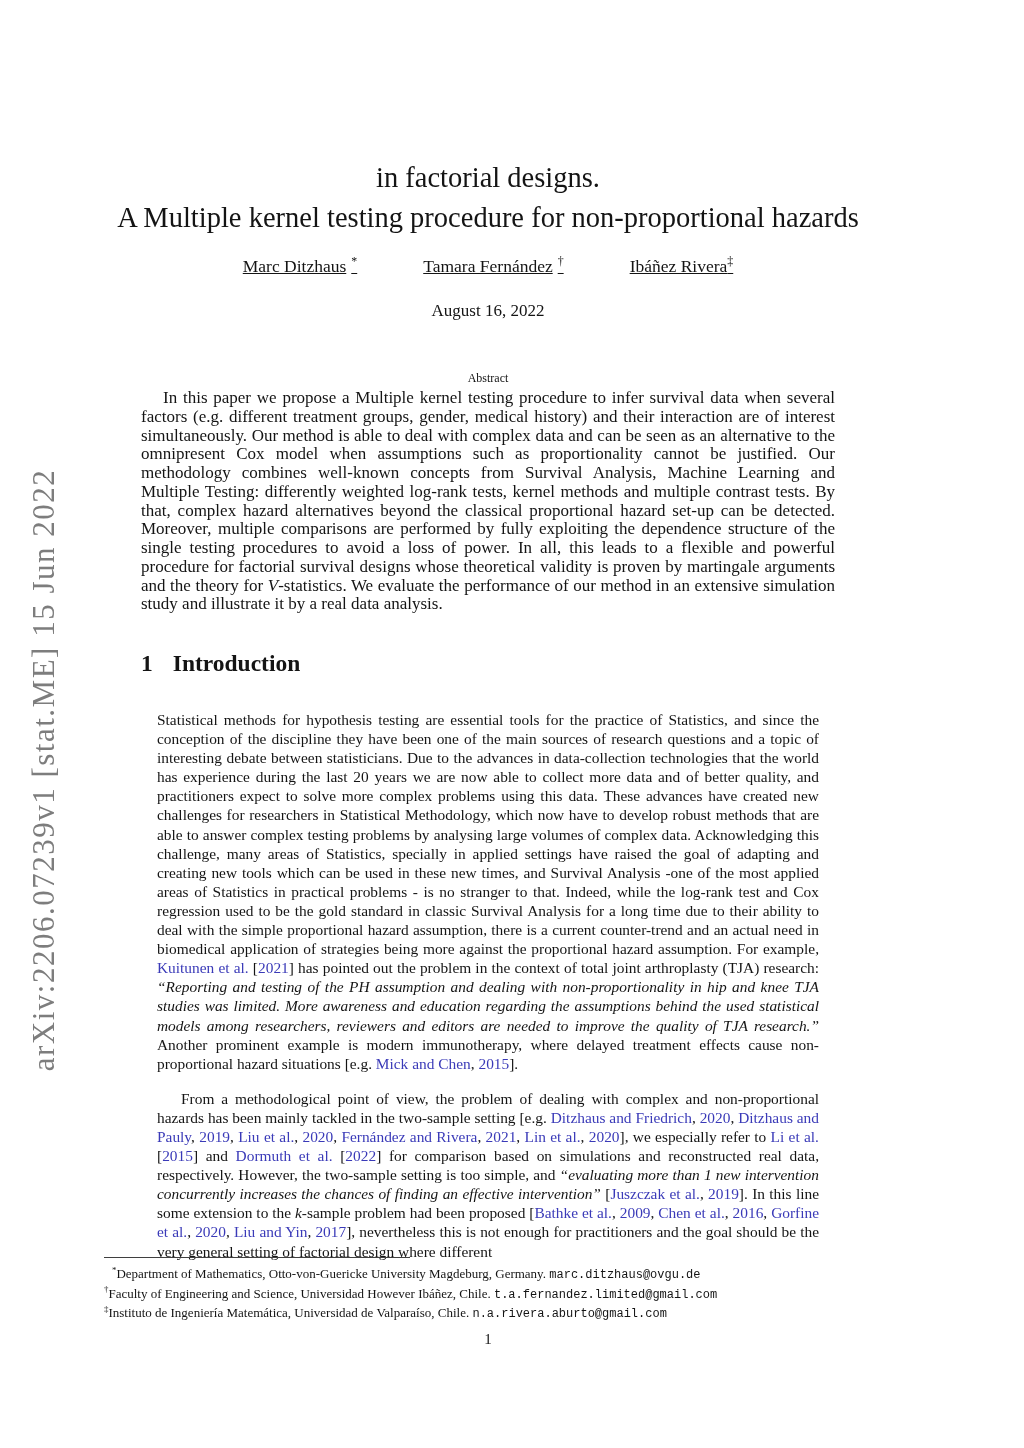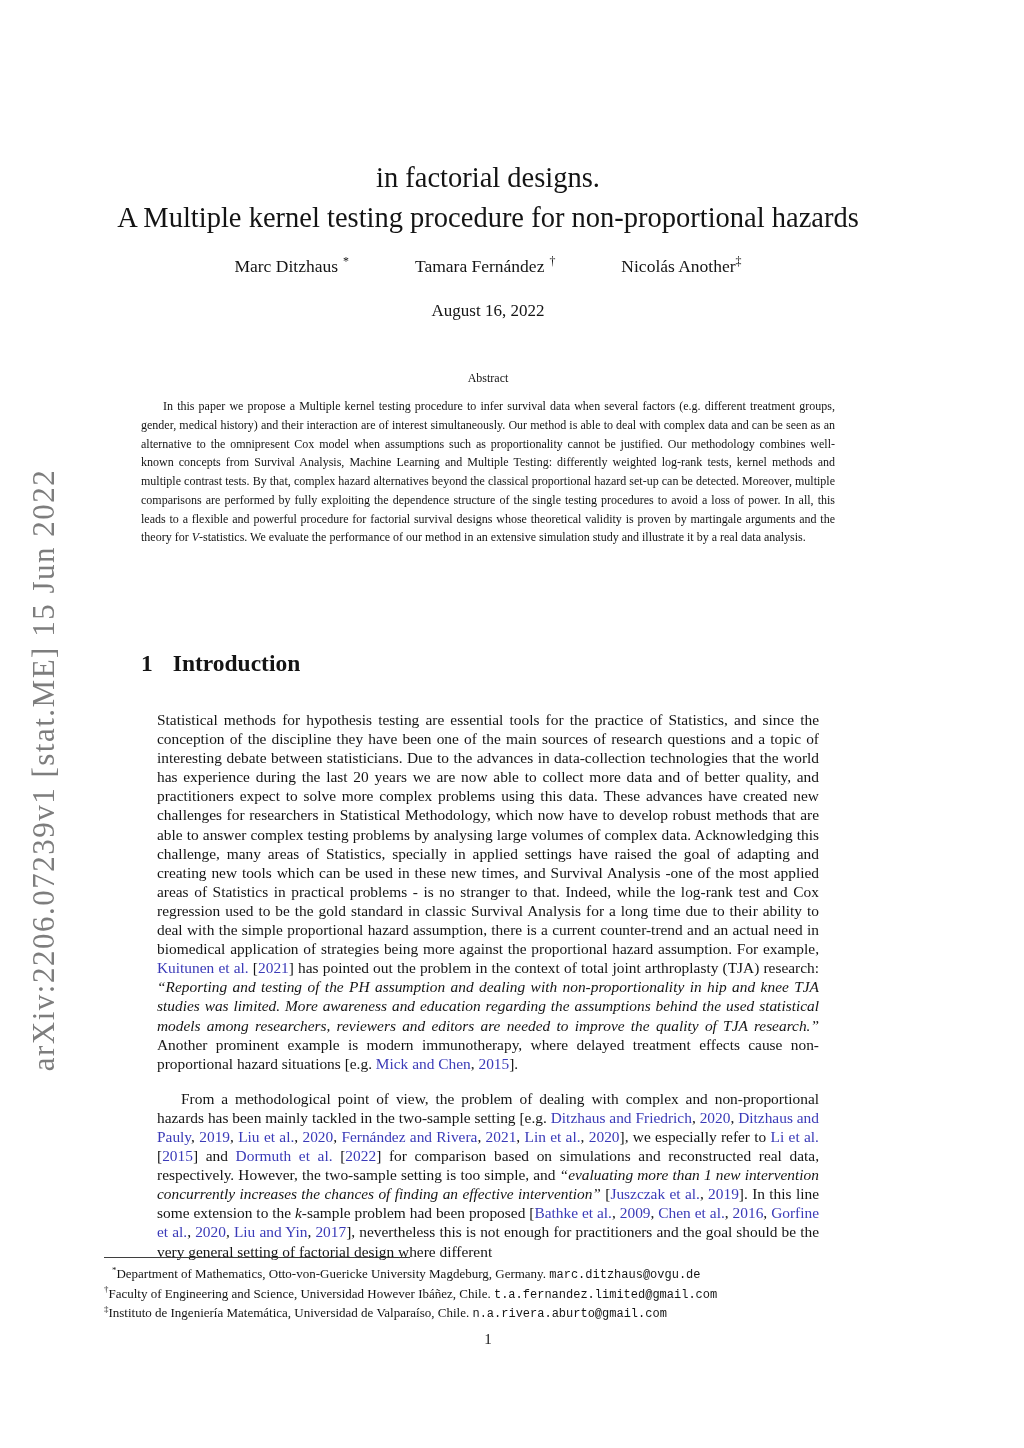--- a/index.html
+++ b/index.html
@@ -16,36 +16,36 @@
     white-space:nowrap;font-size:31px;letter-spacing:1.5px;
     color:var(--stamp-color,#7d7d7d);
   }
   
   .title{
     position:absolute;top:158px;left:488px;transform:translateX(-50%);
     text-align:center;font-size:28.5px;line-height:40px;white-space:nowrap;
   }
   .authors{
     position:absolute;top:254px;left:488px;transform:translateX(-50%);
-    display:flex;gap:66px;font-size:17.5px;white-space:nowrap;
+    display:flex;gap:66px;font-size:17.5px;white-space:nowrap;text-decoration:underline;
   }
   .author sup{font-size:68%;}
   .author sup.gap{margin-left:5px;}
   .date{
     position:absolute;top:301px;left:488px;transform:translateX(-50%);
     font-size:17px;white-space:nowrap;
   }
   
   .abstract-heading{
     position:absolute;top:371px;left:488px;transform:translateX(-50%);
     font-size:12px;font-weight:normal;
   }
   .abstract-body{
-    position:absolute;top:397px;left:141px;width:694px;
-    font-size:12px;line-height:18.75px;text-align:justify;text-indent:22px;
+    position:absolute;top:389px;left:141px;width:694px;
+    font-size:17px;line-height:18.75px;text-align:justify;text-indent:22px;
   }
   
   .section-heading{
     position:absolute;top:650px;left:141px;
     font-size:23.5px;font-weight:bold;
   }
   .section-heading .num{margin-right:20px;}
   
   .intro{
     position:absolute;top:694px;left:141px;width:694px;
@@ -81,21 +81,21 @@
   <div class="stamp">arXiv:2206.07239v1  [stat.ME]  15 Jun 2022</div>
 
   <div class="title">
     <div>in factorial designs.</div>
     <div>A Multiple kernel testing procedure for non-proportional hazards</div>
   </div>
 
   <div class="authors">
     <span class="author"><span>Marc Ditzhaus</span><sup class="gap">*</sup></span>
     <span class="author"><span>Tamara Fernández</span><sup class="gap">†</sup></span>
-    <span class="author"><span>Nicolás Another</span><sup>‡</sup></span>
+    <span class="author"><span>Ibáñez Rivera</span><sup>‡</sup></span>
   </div>
 
   <div class="date">August 16, 2022</div>
 
   <div class="abstract-heading">Abstract</div>
   <div class="abstract-body"><span>In this paper we propose a Multiple kernel testing procedure to infer survival data when several factors (e.g. different treatment groups, gender, medical history) and their interaction are of interest simultaneously. Our method is able to deal with complex data and can be seen as an alternative to the omnipresent Cox model when assumptions such as proportionality cannot be justified. Our methodology combines well-known concepts from Survival Analysis, Machine Learning and Multiple Testing: differently weighted log-rank tests, kernel methods and multiple contrast tests. By that, complex hazard alternatives beyond the classical proportional hazard set-up can be detected. Moreover, multiple comparisons are performed by fully exploiting the dependence structure of the single testing procedures to avoid a loss of power. In all, this leads to a flexible and powerful procedure for factorial survival designs whose theoretical validity is proven by martingale arguments and the theory for </span><span class="seg-it">V</span><span>-statistics. We evaluate the performance of our method in an extensive simulation study and illustrate it by a real data analysis.</span></div>
 
   <div class="section-heading">
     <span class="num">1</span><span>Introduction</span>
   </div>

